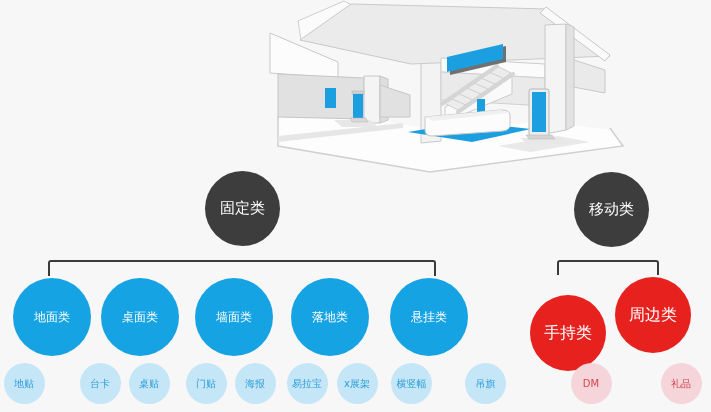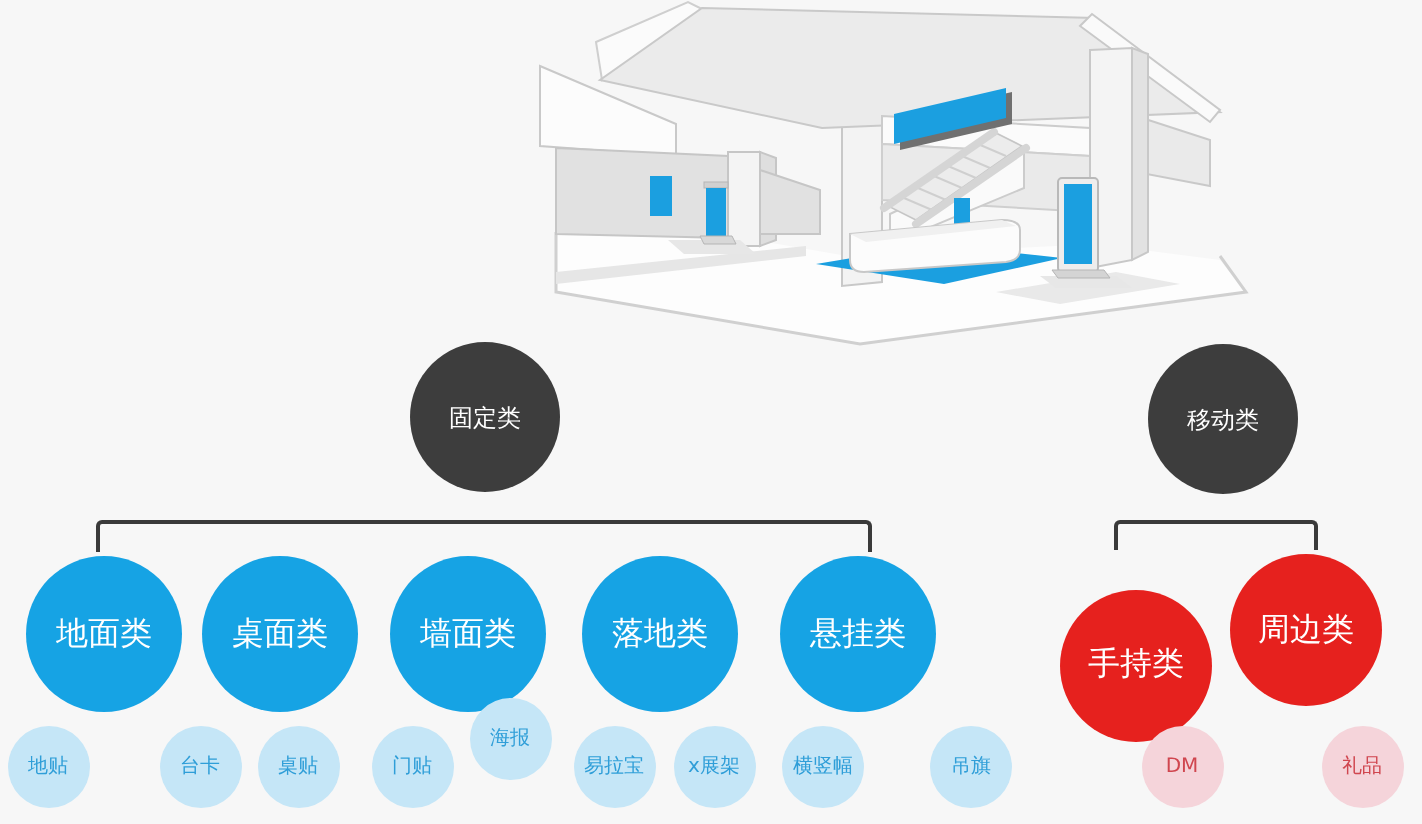--- a/index.html
+++ b/index.html
@@ -6,22 +6,22 @@
   .stage{
     position:relative;width:711px;height:412px;overflow:hidden;
     background:var(--background,#f7f7f7);
     font-family:"DejaVu Sans","Liberation Sans",sans-serif;
   }
   .illus{position:absolute;left:258px;top:0;width:370px;height:180px;}
   .node{
     position:absolute;border-radius:50%;display:flex;align-items:center;justify-content:center;
     color:#ffffff;white-space:nowrap;line-height:1;user-select:none;
   }
-  .node-root{width:75px;height:75px;background:var(--dark-circle,#3d3d3d);font-size:12px;}
-  .node-blue{width:78px;height:78px;background:var(--accent-blue,#16a3e4);font-size:16px;}
+  .node-root{width:75px;height:75px;background:var(--dark-circle,#3d3d3d);font-size:15px;}
+  .node-blue{width:78px;height:78px;background:var(--accent-blue,#16a3e4);font-size:12px;}
   .node-red{width:76px;height:76px;background:var(--accent-red,#e6211e);font-size:16px;}
   .node-sm{width:41px;height:41px;font-size:10px;}
   .sm-blue{background:var(--light-blue,#c5e6f7);color:var(--light-blue-text,#2f9ed8);}
   .sm-pink{background:var(--light-pink,#f5d4da);color:var(--light-pink-text,#d0464f);}
   .bracket{
     position:absolute;border:2px solid var(--line,#3a3a3a);border-bottom:none;
     border-top-left-radius:3px;border-top-right-radius:3px;
   }
   .f-blue{fill:var(--illus-blue,#1b9fe0);}
 </style>
@@ -123,21 +123,21 @@
   <div class="node node-blue" style="left:291px;top:278px;">落地类</div>
   <div class="node node-blue" style="left:390px;top:278px;">悬挂类</div>
 
   <div class="node node-red" style="left:530px;top:295px;font-family:Liberation Serif, serif;">手持类</div>
   <div class="node node-red" style="left:615px;top:277px;">周边类</div>
 
   <div class="node node-sm sm-blue" style="left:3.5px;top:363px;">地贴</div>
   <div class="node node-sm sm-blue" style="left:79.5px;top:363px;">台卡</div>
   <div class="node node-sm sm-blue" style="left:128.5px;top:363px;">桌贴</div>
   <div class="node node-sm sm-blue" style="left:185.5px;top:363px;">门贴</div>
-  <div class="node node-sm sm-blue" style="left:234.5px;top:349px;text-align:center;">海报</div>
+  <div class="node node-sm sm-blue" style="left:234.5px;top:363px;text-align:center;">海报</div>
   <div class="node node-sm sm-blue" style="left:286.5px;top:363px;">易拉宝</div>
   <div class="node node-sm sm-blue" style="left:336.5px;top:363px;">x展架</div>
   <div class="node node-sm sm-blue" style="left:391px;top:363px;">横竖幅</div>
   <div class="node node-sm sm-blue" style="left:465px;top:363px;">吊旗</div>
 
   <div class="node node-sm sm-pink" style="left:570.5px;top:363px;">DM</div>
   <div class="node node-sm sm-pink" style="left:660.5px;top:363px;">礼品</div>
 
 </div>
 

